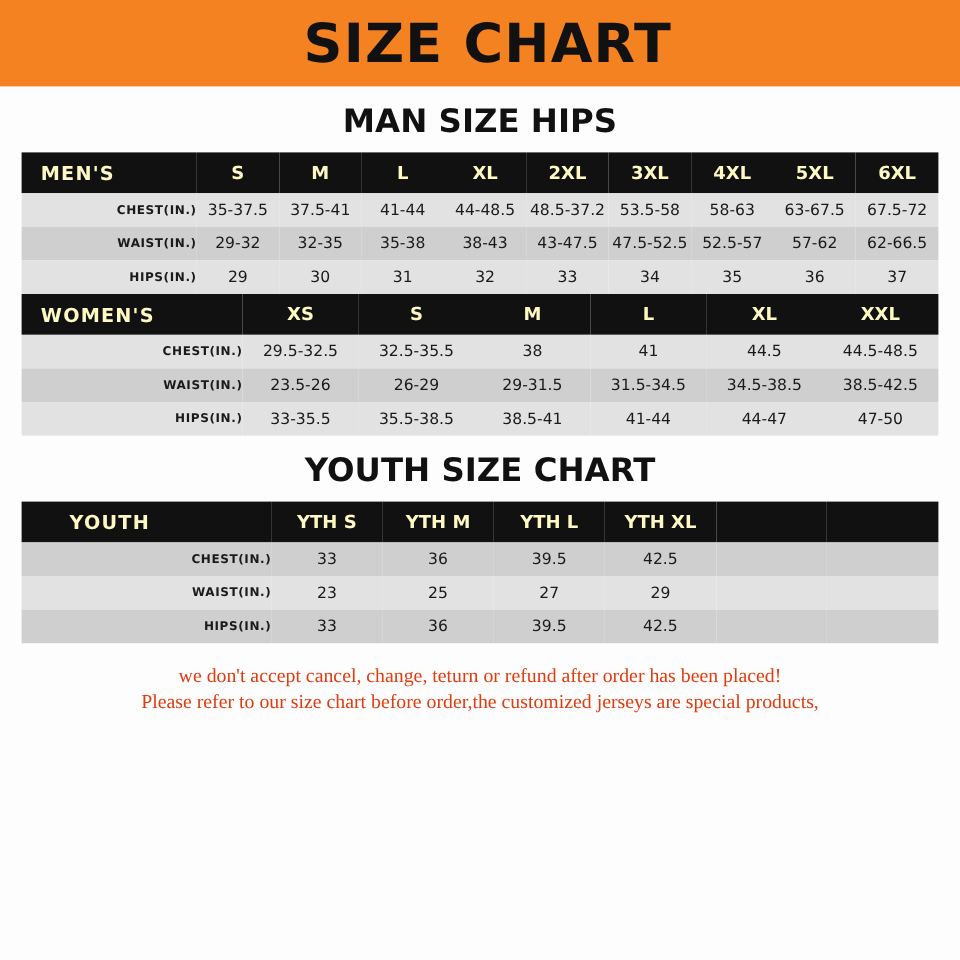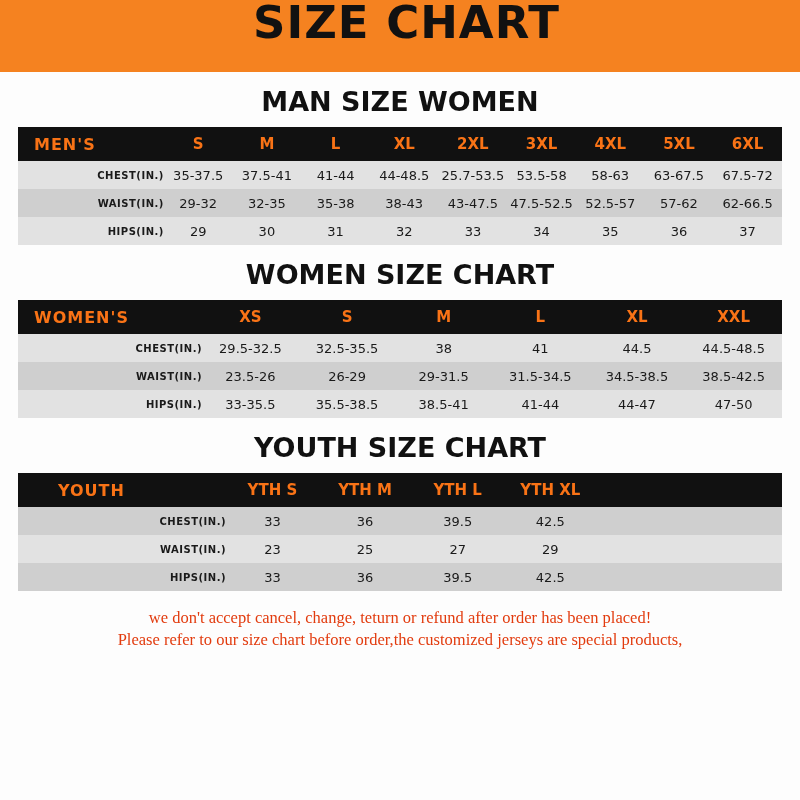--- a/index.html
+++ b/index.html
@@ -20,21 +20,21 @@
     background: #fdfdfd;
     box-sizing: border-box;
   }
 
   
   .header-band {
     position: relative;
     height: 72px;
     background: #f58220;
     display: flex;
-    align-items: flex-start;
+    align-items: center;
     justify-content: center;
     padding-left: 13px;
   }
   .header-title {
     font-family: "DejaVu Sans", sans-serif;
     font-weight: bold;
     font-size: 45px;
     letter-spacing: 1px;
     color: #111111;
     line-height: 1;
@@ -67,21 +67,21 @@
     font-family: "DejaVu Sans", sans-serif;
     font-size: 13px;
     color: #1a1a1a;
     padding: 0;
     height: 28px;
     vertical-align: middle;
     font-weight: normal;
   }
   table.size-table thead th {
     background: #111111;
-    color: #f97316;
+    color: #fef9c3;
     font-weight: bold;
     font-size: 15px;
     height: 34px;
   }
   table.size-table thead th.row-head {
     text-align: left;
     padding-left: 16px;
     letter-spacing: 1px;
     font-size: 16px;
   }
@@ -117,21 +117,21 @@
 
 <div class="page">
 
   <div class="header-band">
     <h1 class="header-title">SIZE CHART</h1>
   </div>
 
   <div class="content">
 
     <div class="section">
-      <div class="section-title">MAN SIZE WOMEN</div>
+      <div class="section-title">MAN SIZE HIPS</div>
       <table class="size-table">
         <thead>
           <tr>
             <th class="row-head" style="width:17%;">MEN'S</th>
             <th>S</th>
             <th>M</th>
             <th>L</th>
             <th>XL</th>
             <th>2XL</th>
             <th>3XL</th>
@@ -140,21 +140,21 @@
             <th>6XL</th>
           </tr>
         </thead>
         <tbody>
           <tr class="alt-a">
             <td class="row-head">CHEST(IN.)</td>
             <td>35-37.5</td>
             <td>37.5-41</td>
             <td>41-44</td>
             <td>44-48.5</td>
-            <td>25.7-53.5</td>
+            <td>48.5-37.2</td>
             <td>53.5-58</td>
             <td>58-63</td>
             <td>63-67.5</td>
             <td>67.5-72</td>
           </tr>
           <tr class="alt-b">
             <td class="row-head">WAIST(IN.)</td>
             <td>29-32</td>
             <td>32-35</td>
             <td>35-38</td>
@@ -175,21 +175,20 @@
             <td>34</td>
             <td>35</td>
             <td>36</td>
             <td>37</td>
           </tr>
         </tbody>
       </table>
     </div>
 
     <div class="section">
-      <div class="section-title">WOMEN SIZE CHART</div>
       <table class="size-table">
         <thead>
           <tr>
             <th class="row-head" style="width:22%;">WOMEN'S</th>
             <th>XS</th>
             <th>S</th>
             <th>M</th>
             <th>L</th>
             <th>XL</th>
             <th>XXL</th>

